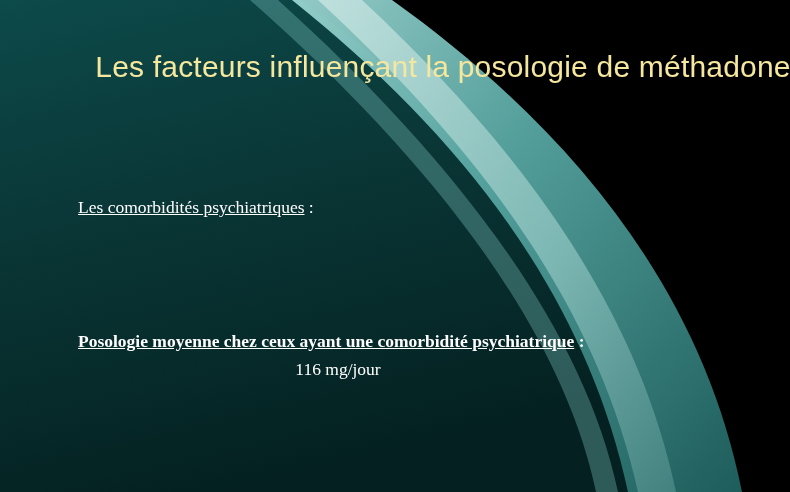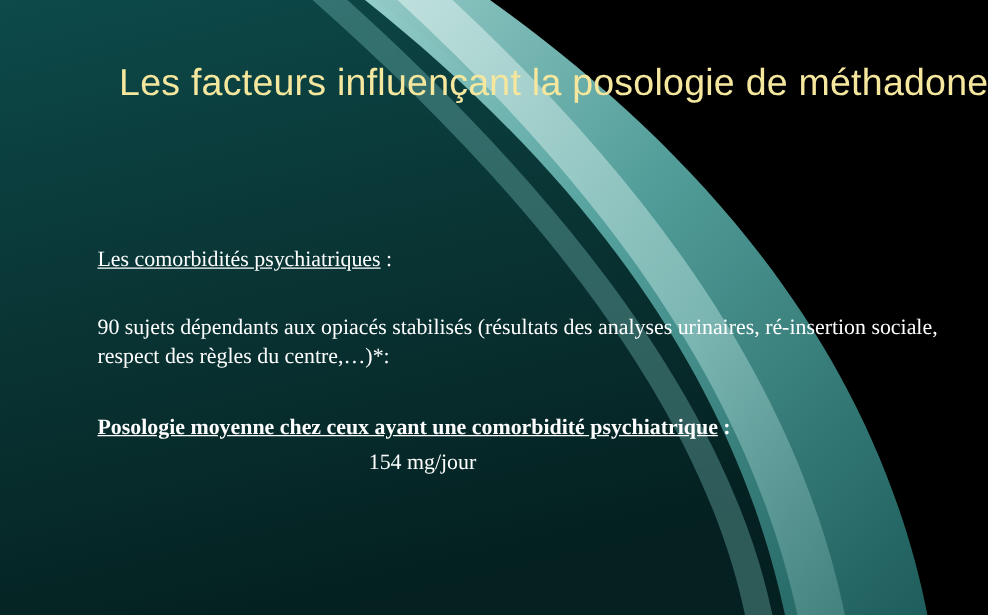--- a/index.html
+++ b/index.html
@@ -115,24 +115,23 @@
   </svg>
 
   <div id="content">
 
     <div id="title">Les facteurs influençant la posologie de méthadone</div>
 
     <div class="body-block" id="line-comorb">
       <span class="uline">Les comorbidités psychiatriques</span><span> :</span>
     </div>
 
-    <div class="body-block" id="para-sujets">90 sujets dépendants aux opiacés stabilisés (résultats des analyses urinaires, ré-insertion sociale, respect des règles du centre,…)*:</div>
 
     <div class="body-block" id="line-poso1">
       <span class="uline">Posologie moyenne chez ceux ayant une comorbidité psychiatrique</span><span> :</span>
     </div>
 
-    <div class="body-block" id="dose1">154 mg/jour</div>
+    <div class="body-block" id="dose1">116 mg/jour</div>
 
 
 
   </div>
 </div>
 
 </body></html>

